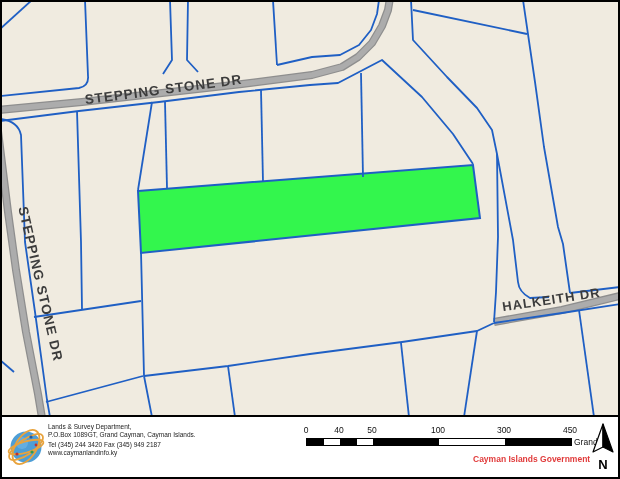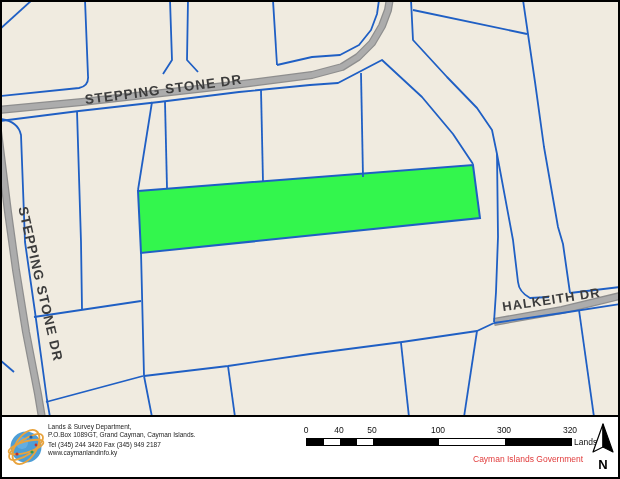--- a/index.html
+++ b/index.html
@@ -17,21 +17,21 @@
   .addr{font-size:6.5px;line-height:7.5px;white-space:nowrap;}
   .brand-box{margin-top:3px;border-top:1px solid #444;border-bottom:1px solid #444;padding:1px 0 2px 0;width:114px;}
   .brand{font-size:10.5px;font-weight:bold;letter-spacing:1.6px;color:#15151f;white-space:nowrap;}
   .contact{margin-top:3px;font-size:6.5px;line-height:7.5px;white-space:nowrap;}
   .scalebar{position:absolute;left:304px;top:6px;width:264px;height:30px;}
   .tick{position:absolute;top:2px;width:30px;margin-left:-15px;text-align:center;font-size:8.5px;color:#111;}
   .bar{position:absolute;left:0;top:15px;height:6px;width:264px;border:1px solid #000;display:flex;}
   .seg{height:6px;}
   .seg.b{background:#000;} .seg.w{background:#fff;}
   .feet{position:absolute;left:268px;top:14px;font-size:8.5px;color:#111;}
-  .gov{position:absolute;left:471px;top:37px;font-size:8.5px;font-weight:400;}
+  .gov{position:absolute;left:471px;top:37px;font-size:8.5px;font-weight:700;}
   .north{position:absolute;left:588px;top:5px;width:26px;text-align:center;}
   .north .nlabel{font-size:13px;font-weight:bold;color:#000;line-height:10px;}
 </style>
 </head>
 <body>
 
 <div class="frame">
 
   <div class="map-wrap">
     <svg width="616" height="413" viewBox="0 0 616 413">
@@ -115,31 +115,31 @@
         <div>www.caymanlandinfo.ky</div>
       </div>
     </div>
 
     <div class="scalebar">
       <span class="tick" style="left:0px">0</span>
       <span class="tick" style="left:33px">40</span>
       <span class="tick" style="left:66px">50</span>
       <span class="tick" style="left:132px">100</span>
       <span class="tick" style="left:198px">300</span>
-      <span class="tick" style="left:264px">320</span>
+      <span class="tick" style="left:264px">450</span>
       <div class="bar">
         <div class="seg b" style="width:16.5px"></div>
         <div class="seg w" style="width:16.5px"></div>
         <div class="seg b" style="width:16.5px"></div>
         <div class="seg w" style="width:16.5px"></div>
         <div class="seg b" style="width:66px"></div>
         <div class="seg w" style="width:66px"></div>
         <div class="seg b" style="width:66px"></div>
       </div>
-      <span class="feet">Lands</span>
+      <span class="feet">Grand</span>
     </div>
 
     <div class="gov" style="color: rgb(225, 59, 59);">Cayman Islands Government</div>
 
     <div class="north">
       <svg width="26" height="34" viewBox="0 0 26 34">
         <path d="M 13,2 L 3,30 L 13,25 Z" fill="#ffffff" stroke="#000" stroke-width="1.2" stroke-linejoin="round"></path>
         <path d="M 13,2 L 23,30 L 13,25 Z" fill="#000000" stroke="#000" stroke-width="1.2" stroke-linejoin="round"></path>
       </svg>
       <div class="nlabel">N</div>

